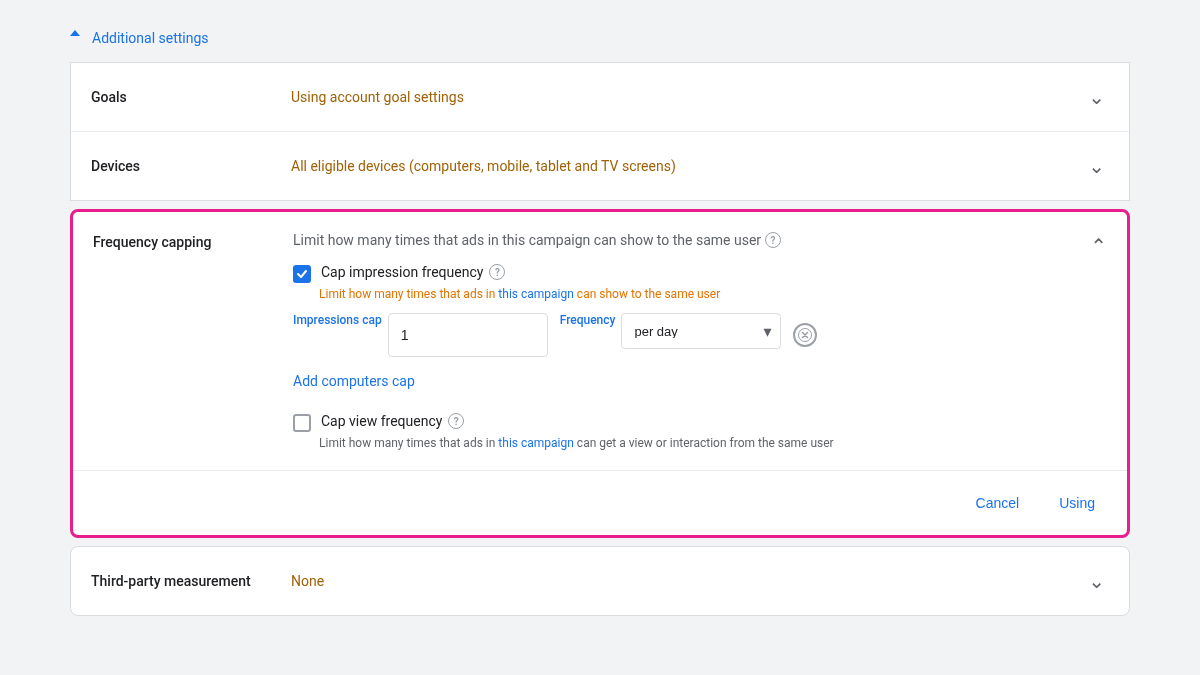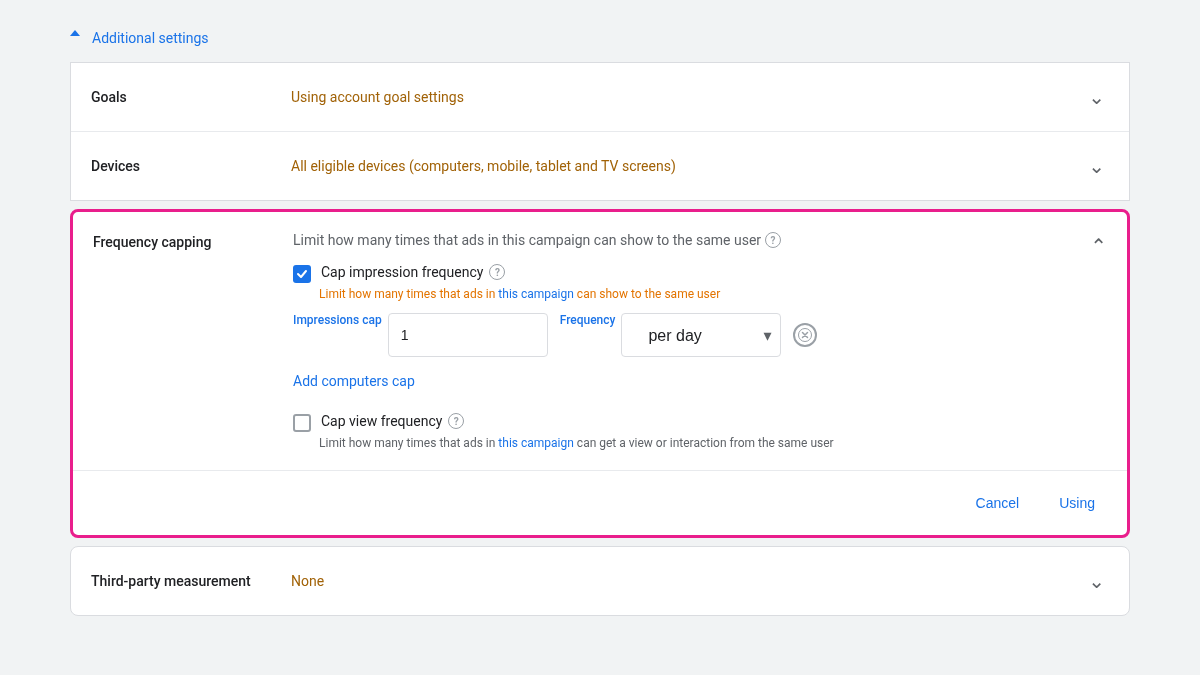--- a/index.html
+++ b/index.html
@@ -207,25 +207,25 @@
       height: 44px;
       border: 1px solid #dadce0;
       border-radius: 4px;
       padding: 10px 12px;
       font-size: 14px;
       color: #202124;
       outline: none;
     }
     .select-input {
       width: 160px;
-      height: 44px;
+      height: 36px;
       border: 1px solid #dadce0;
       border-radius: 4px;
-      padding: 10px 26px;
-      font-size: 16px;
+      padding: 10px 12px;
+      font-size: 13px;
       color: #202124;
       outline: none;
       appearance: none;
       background: #fff;
       cursor: pointer;
       padding-right: 32px;
     }
     .select-wrapper {
       position: relative;
     }

